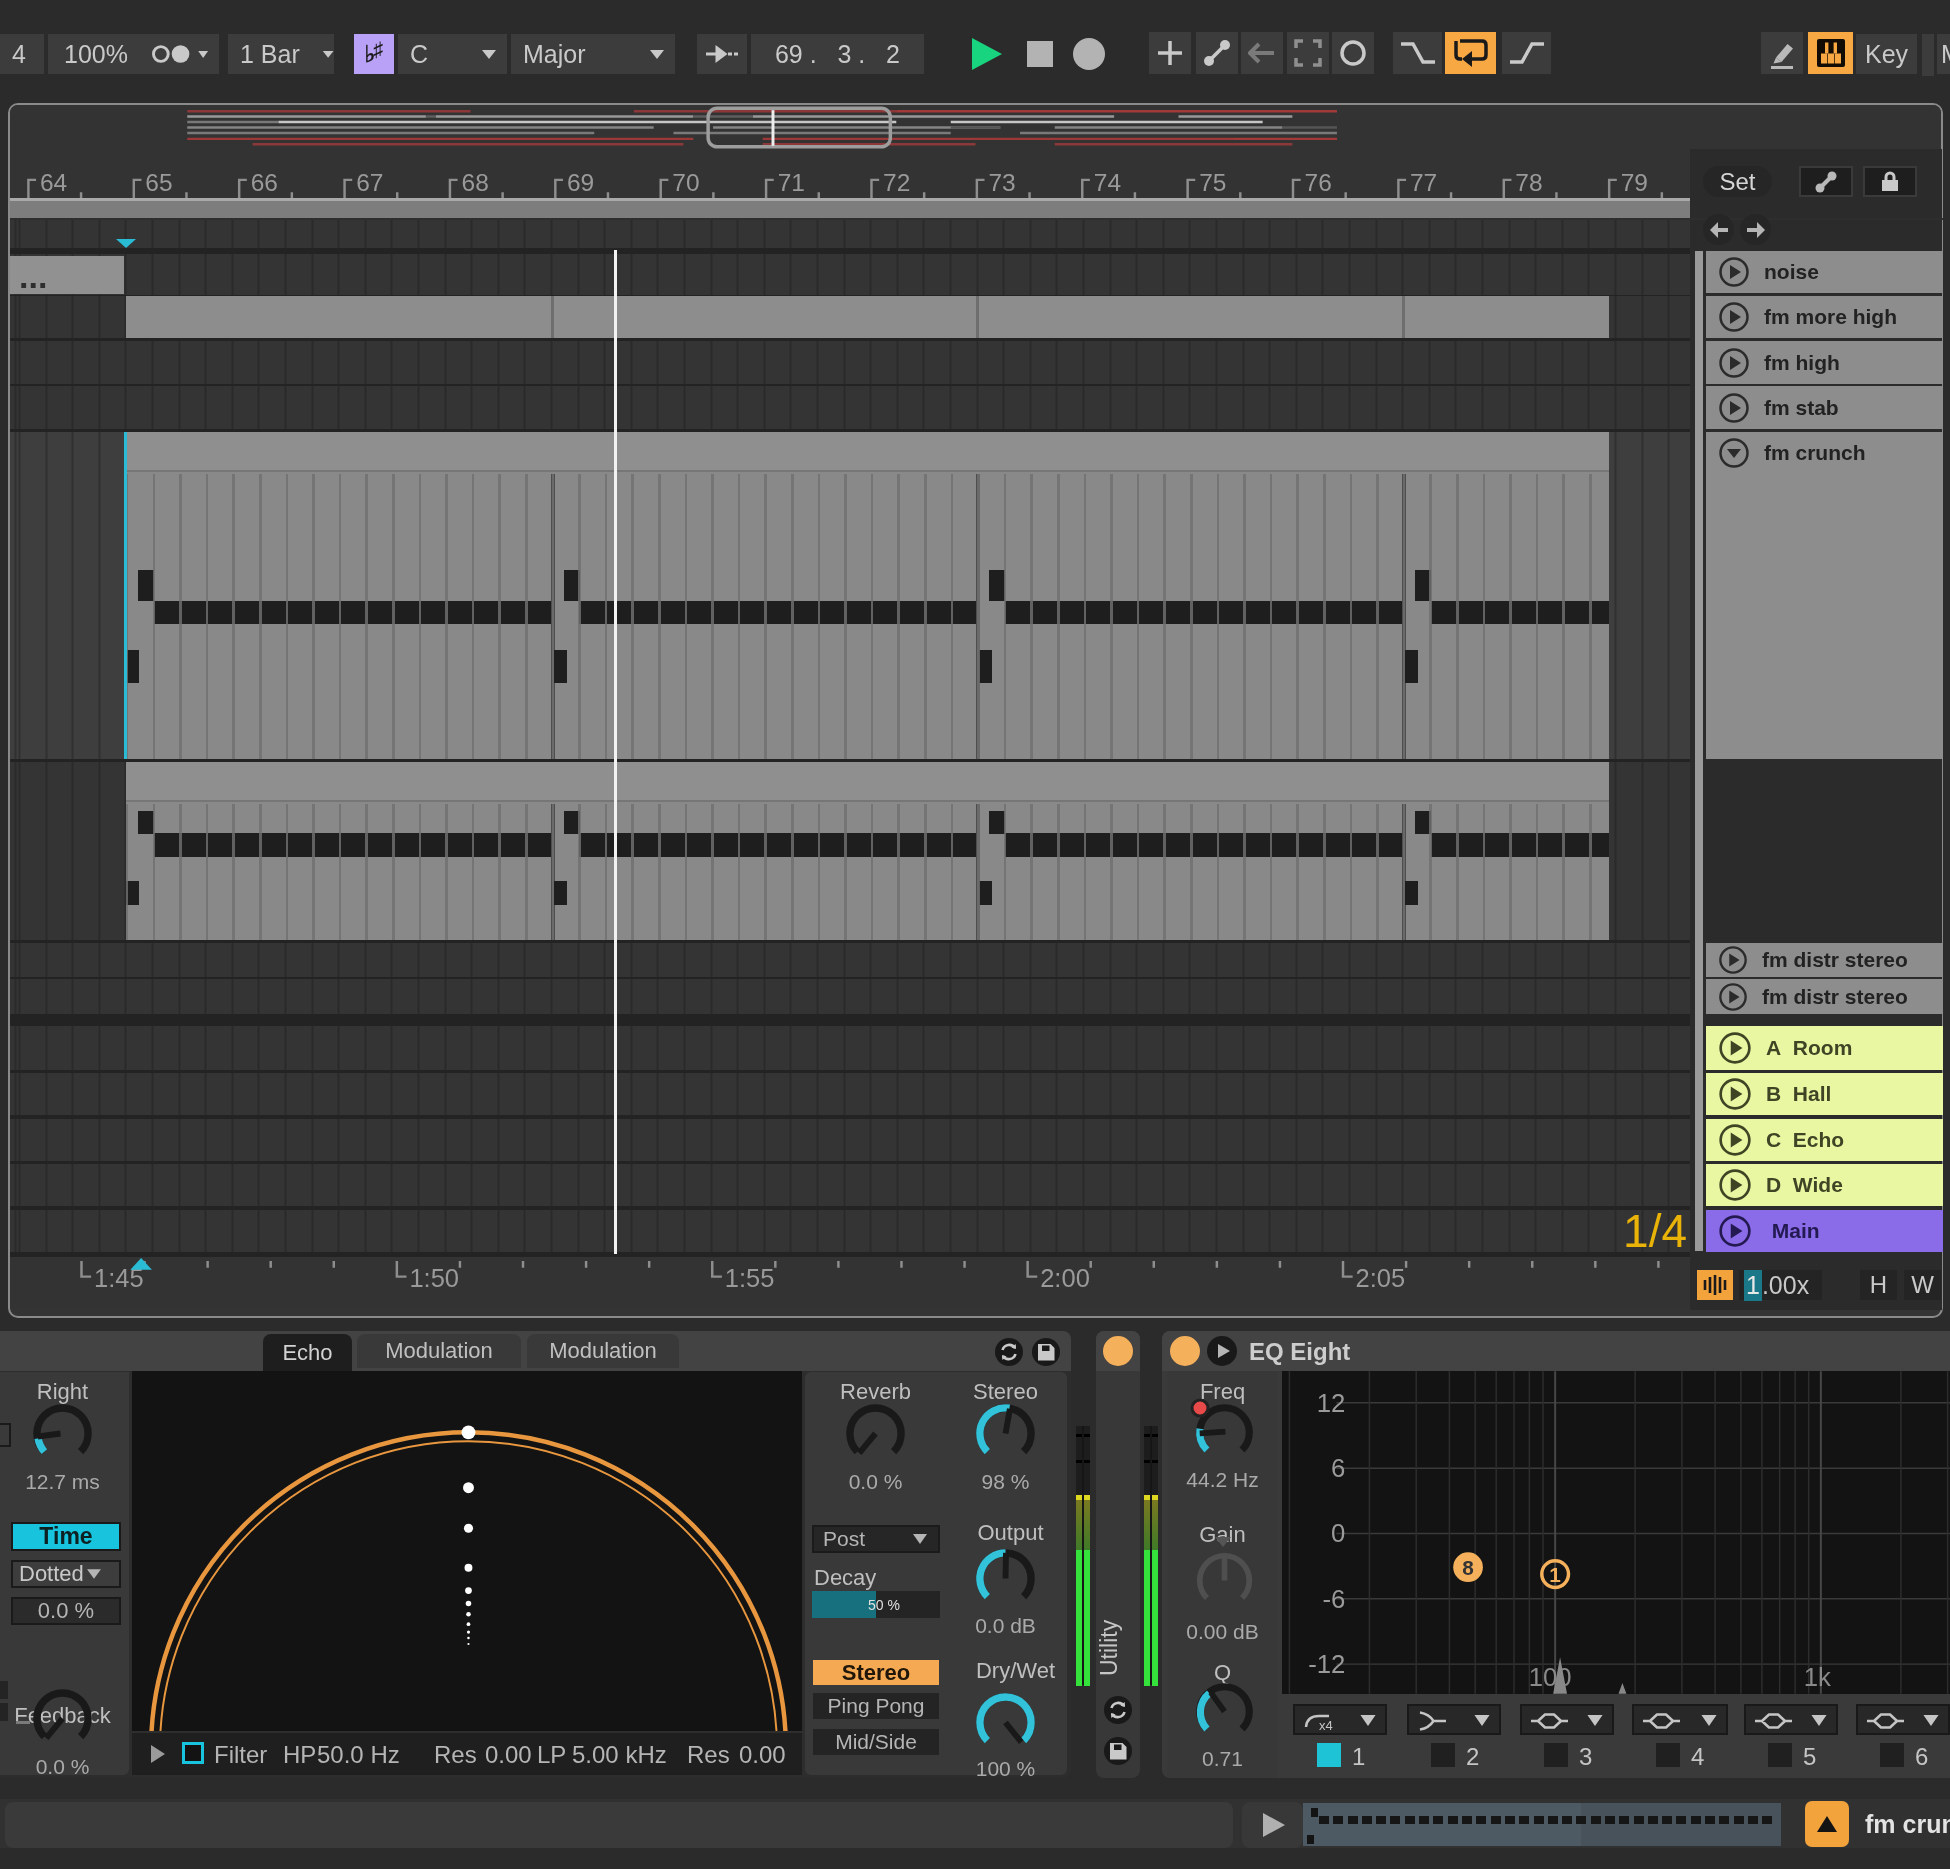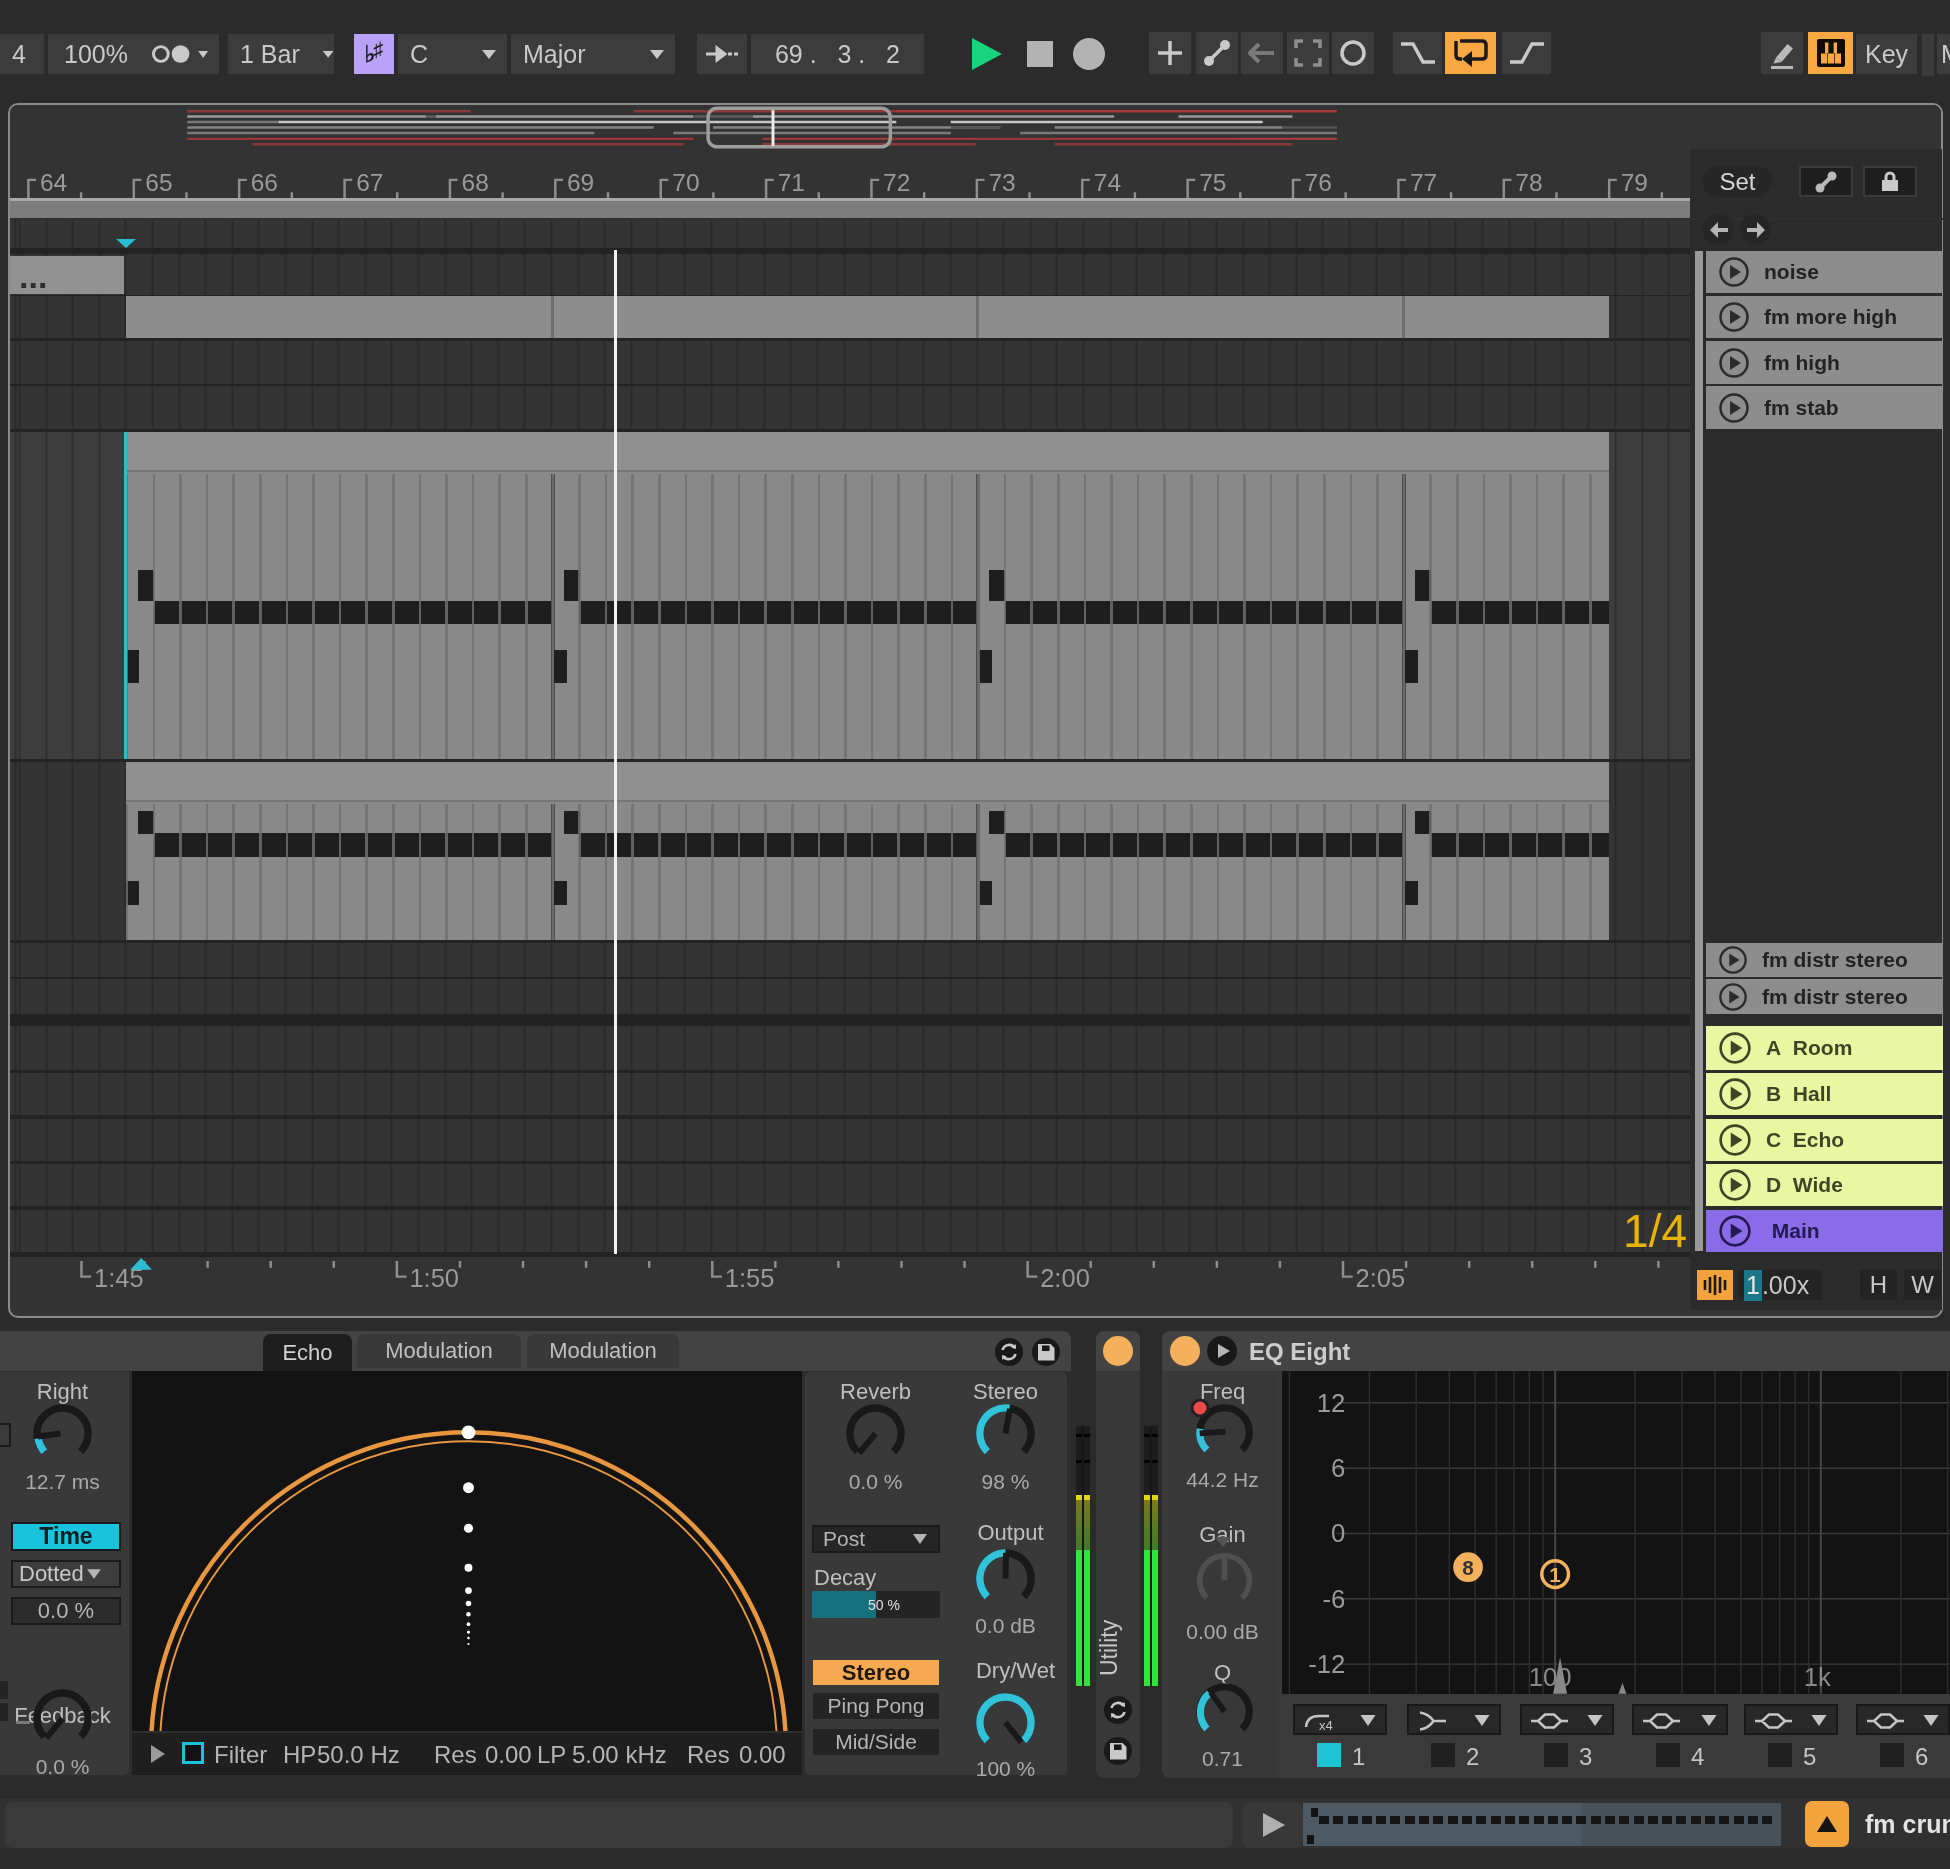--- a/index.html
+++ b/index.html
@@ -299,20 +299,27 @@
   <div class="hdr" style="top:341px;height:43px;">
     <svg width="32" height="32" viewBox="0 0 32 32">
         <circle cx="16" cy="16" r="13.5" fill="none" stroke="#2b2b2b" stroke-width="2.5"></circle>
         <path d="M12 9 L23 16 L12 23 Z" fill="#2b2b2b"></path>
       </svg>fm high</div>
   <div class="hdr" style="top:386px;height:43px;">
     <svg width="32" height="32" viewBox="0 0 32 32">
         <circle cx="16" cy="16" r="13.5" fill="none" stroke="#2b2b2b" stroke-width="2.5"></circle>
         <path d="M12 9 L23 16 L12 23 Z" fill="#2b2b2b"></path>
       </svg>fm stab</div>
+  <div class="hdr" style="top:432px;height:327px;align-items:flex-start;">
+    <div style="display:flex;align-items:center;margin-top:5px;">
+    <svg width="32" height="32" viewBox="0 0 32 32" style="margin-left:12px;margin-right:14px;">
+          <circle cx="16" cy="16" r="13.5" fill="none" stroke="#2b2b2b" stroke-width="2.5"></circle>
+          <path d="M9 12 L23 12 L16 21 Z" fill="#2b2b2b"></path>
+        </svg>fm crunch</div>
+    </div>
   <div class="hdr" style="top:943px;height:34px;">
     <svg width="30" height="30" viewBox="0 0 32 32">
         <circle cx="16" cy="16" r="13.5" fill="none" stroke="#2b2b2b" stroke-width="2.5"></circle>
         <path d="M12 9 L23 16 L12 23 Z" fill="#2b2b2b"></path>
       </svg>fm distr stereo</div>
   <div class="hdr" style="top:979px;height:35px;">
     <svg width="30" height="30" viewBox="0 0 32 32">
         <circle cx="16" cy="16" r="13.5" fill="none" stroke="#2b2b2b" stroke-width="2.5"></circle>
         <path d="M12 9 L23 16 L12 23 Z" fill="#2b2b2b"></path>
       </svg>fm distr stereo</div>

